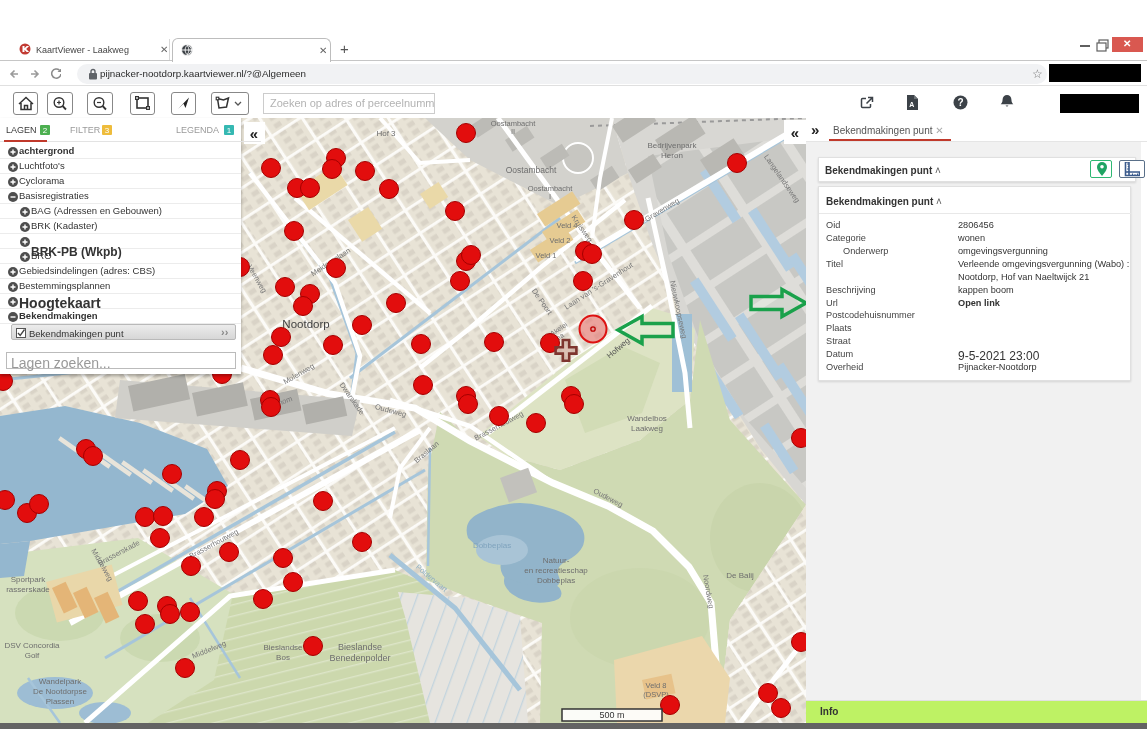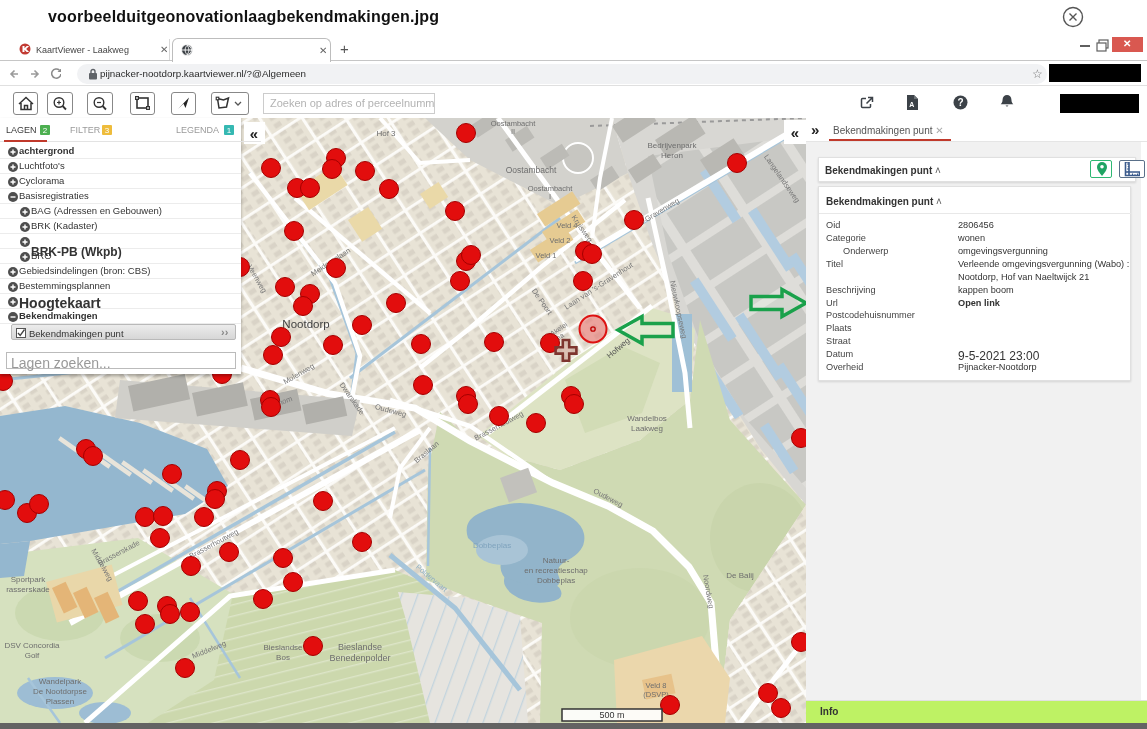--- a/index.html
+++ b/index.html
@@ -1,27 +1,20 @@
 <!DOCTYPE html>
 <html><head><meta charset="utf-8">
 <style>
 *{margin:0;padding:0;box-sizing:border-box}
 html,body{width:1147px;height:729px;overflow:hidden;font-family:"Liberation Sans",sans-serif;background:#fff}
 .abs{position:absolute}
 #stage{position:relative;width:1147px;height:729px}
 </style></head><body>
 <div id="stage">
 
-<div class="abs" style="left:0;top:0;width:1147px;height:37px;background:#fff">
- <div class="abs" style="left:48px;top:8px;font-size:16px;font-weight:bold;color:#111;letter-spacing:0.2px">voorbeelduitgeonovationlaagbekendmakingen.jpg</div>
- <svg class="abs" style="left:1062px;top:6px" width="22" height="22" viewBox="0 0 22 22">
-        <circle cx="11" cy="11" r="9.5" fill="none" stroke="#555" stroke-width="1.4"></circle>
-        <path d="M7.5 7.5 L14.5 14.5 M14.5 7.5 L7.5 14.5" stroke="#555" stroke-width="1.4"></path>
-      </svg>
-</div>
 
 <div class="abs" style="left:0;top:37px;width:1147px;height:24px;background:#fff;border-bottom:1px solid #c6c6c6">
  <div class="abs" style="left:10px;top:2px;width:160px;height:21px;border-right:1px solid #d8d8d8">
    <svg class="abs" style="left:9px;top:4px" width="12" height="12" viewBox="0 0 12 12">
           <circle cx="6" cy="6" r="5.5" fill="#c23b33"></circle>
           <path d="M3.5 3 h2 v2.2 l2.2-2.2 h2.4 L7.2 6 l2.9 3 H7.7 L5.5 6.8 V9 h-2z" fill="#fff"></path>
         </svg>
    <div class="abs" style="left:26px;top:6px;font-size:9px;color:#454545">KaartViewer - Laakweg</div>
    <div class="abs" style="left:150px;top:5px;font-size:10px;color:#666">✕</div>
  </div>
@@ -431,21 +424,21 @@
 <svg class="abs" style="left:20px;top:134px" width="10" height="10" viewBox="0 0 10 10">
         <circle cx="5" cy="5" r="5" fill="#4e4e4e"></circle>
         <path d="M5 2.5 v5 M2.5 5 h5" stroke="#fff" stroke-width="1.4"></path>
       </svg>
 <div class="abs" style="left:31px;top:132px;font-size:9.5px;font-weight:normal;color:#333">BRO</div>
 <div class="abs" style="left:0;top:146px;width:241px;height:15px;border-bottom:1px solid #ececec"></div>
 <svg class="abs" style="left:8px;top:149px" width="10" height="10" viewBox="0 0 10 10">
         <circle cx="5" cy="5" r="5" fill="#4e4e4e"></circle>
         <path d="M5 2.5 v5 M2.5 5 h5" stroke="#fff" stroke-width="1.4"></path>
       </svg>
-<div class="abs" style="left:19px;top:147px;font-size:9.5px;font-weight:normal;color:#333">Gebiedsindelingen (bron: CBS)</div>
+<div class="abs" style="left:19px;top:147px;font-size:9.5px;font-weight:normal;color:#333">Gebiedsindelingen (adres: CBS)</div>
 <div class="abs" style="left:0;top:161px;width:241px;height:15px;border-bottom:1px solid #ececec"></div>
 <svg class="abs" style="left:8px;top:164px" width="10" height="10" viewBox="0 0 10 10">
         <circle cx="5" cy="5" r="5" fill="#4e4e4e"></circle>
         <path d="M5 2.5 v5 M2.5 5 h5" stroke="#fff" stroke-width="1.4"></path>
       </svg>
 <div class="abs" style="left:19px;top:162px;font-size:9.5px;font-weight:normal;color:#333">Bestemmingsplannen</div>
 <div class="abs" style="left:0;top:176px;width:241px;height:15px;border-bottom:1px solid #ececec"></div>
 <svg class="abs" style="left:8px;top:179px" width="10" height="10" viewBox="0 0 10 10">
         <circle cx="5" cy="5" r="5" fill="#4e4e4e"></circle>
         <path d="M5 2.5 v5 M2.5 5 h5" stroke="#fff" stroke-width="1.4"></path>

